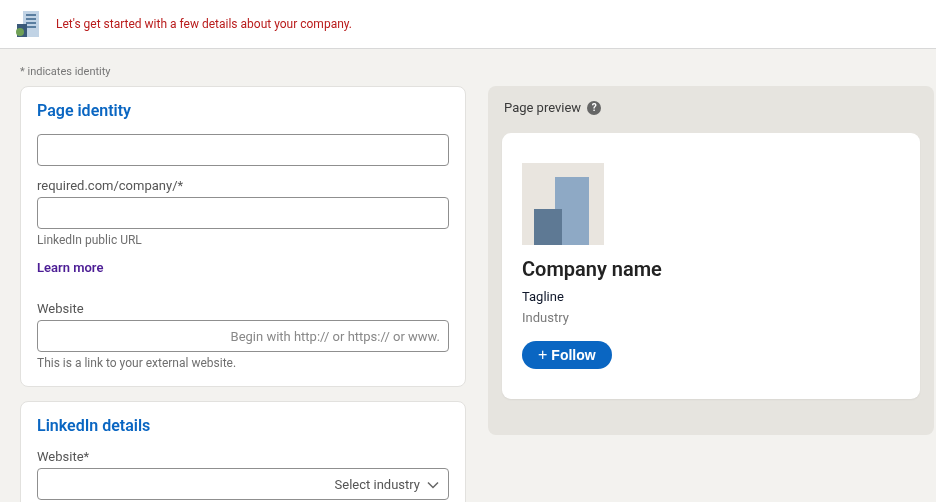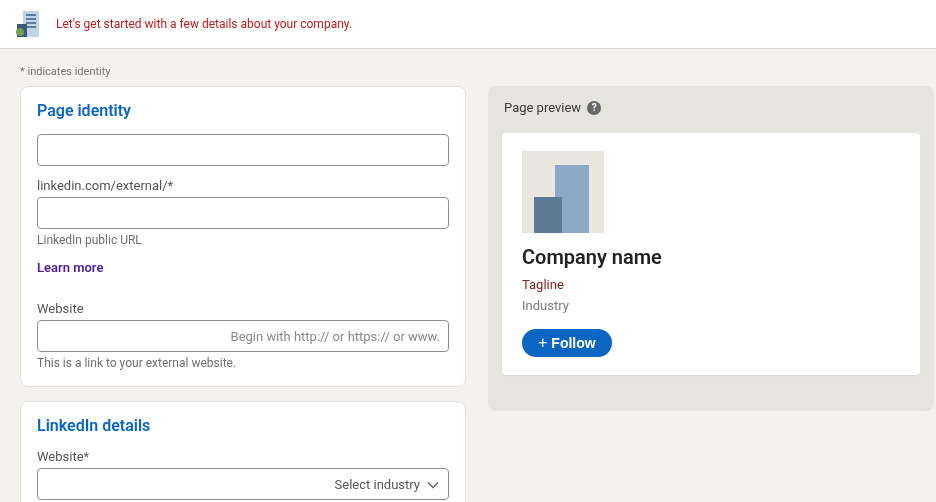--- a/index.html
+++ b/index.html
@@ -136,22 +136,22 @@
     color: #fff;
     font-size: 10px;
     font-weight: 700;
     display: inline-flex;
     align-items: center;
     justify-content: center;
     line-height: 1;
   }
   .preview-card {
     background: #fff;
-    border-radius: 4px;
-    padding: 18px 20px;
+    border-radius: 9px;
+    padding: 30px 20px;
     box-shadow: 0 1px 2px rgba(0,0,0,0.06);
   }
   .logo-placeholder {
     width: 82px;
     height: 82px;
     background: #e9e5df;
     position: relative;
     margin-bottom: 12px;
     overflow: hidden;
   }
@@ -172,21 +172,21 @@
     bottom: 0;
   }
   .preview-name {
     font-size: 20px;
     font-weight: 600;
     color: #222;
     margin-bottom: 8px;
   }
   .preview-tagline {
     font-size: 13px;
-    color: #7f1d1d;
+    color: #0f172a;
     margin-bottom: 6px;
   }
   .preview-industry {
     font-size: 13px;
     color: #7a7a7a;
     margin-bottom: 16px;
   }
   .follow-btn {
     background: #0a66c2;
     color: #fff;
@@ -228,21 +228,21 @@
     <div class="left-col">
 
       <div class="card">
         <div class="section-title">Page identity</div>
 
         <div class="field-group">
           <input type="text" class="text-input" value="" style="">
         </div>
 
         <div class="field-group">
-          <label class="field-label">linkedin.com/external/*</label>
+          <label class="field-label">required.com/company/*</label>
           <input type="text" class="text-input" value="" style="">
           <div class="helper-text">LinkedIn public URL</div>
         </div>
 
         <a href="#" class="link">Learn more</a>
 
         <div class="field-group" style="margin-bottom:0">
           <label class="field-label">Website</label>
           <input type="text" class="text-input" placeholder="Begin with http:// or https:// or www." style="">
           <div class="helper-text">This is a link to your external website.</div>

